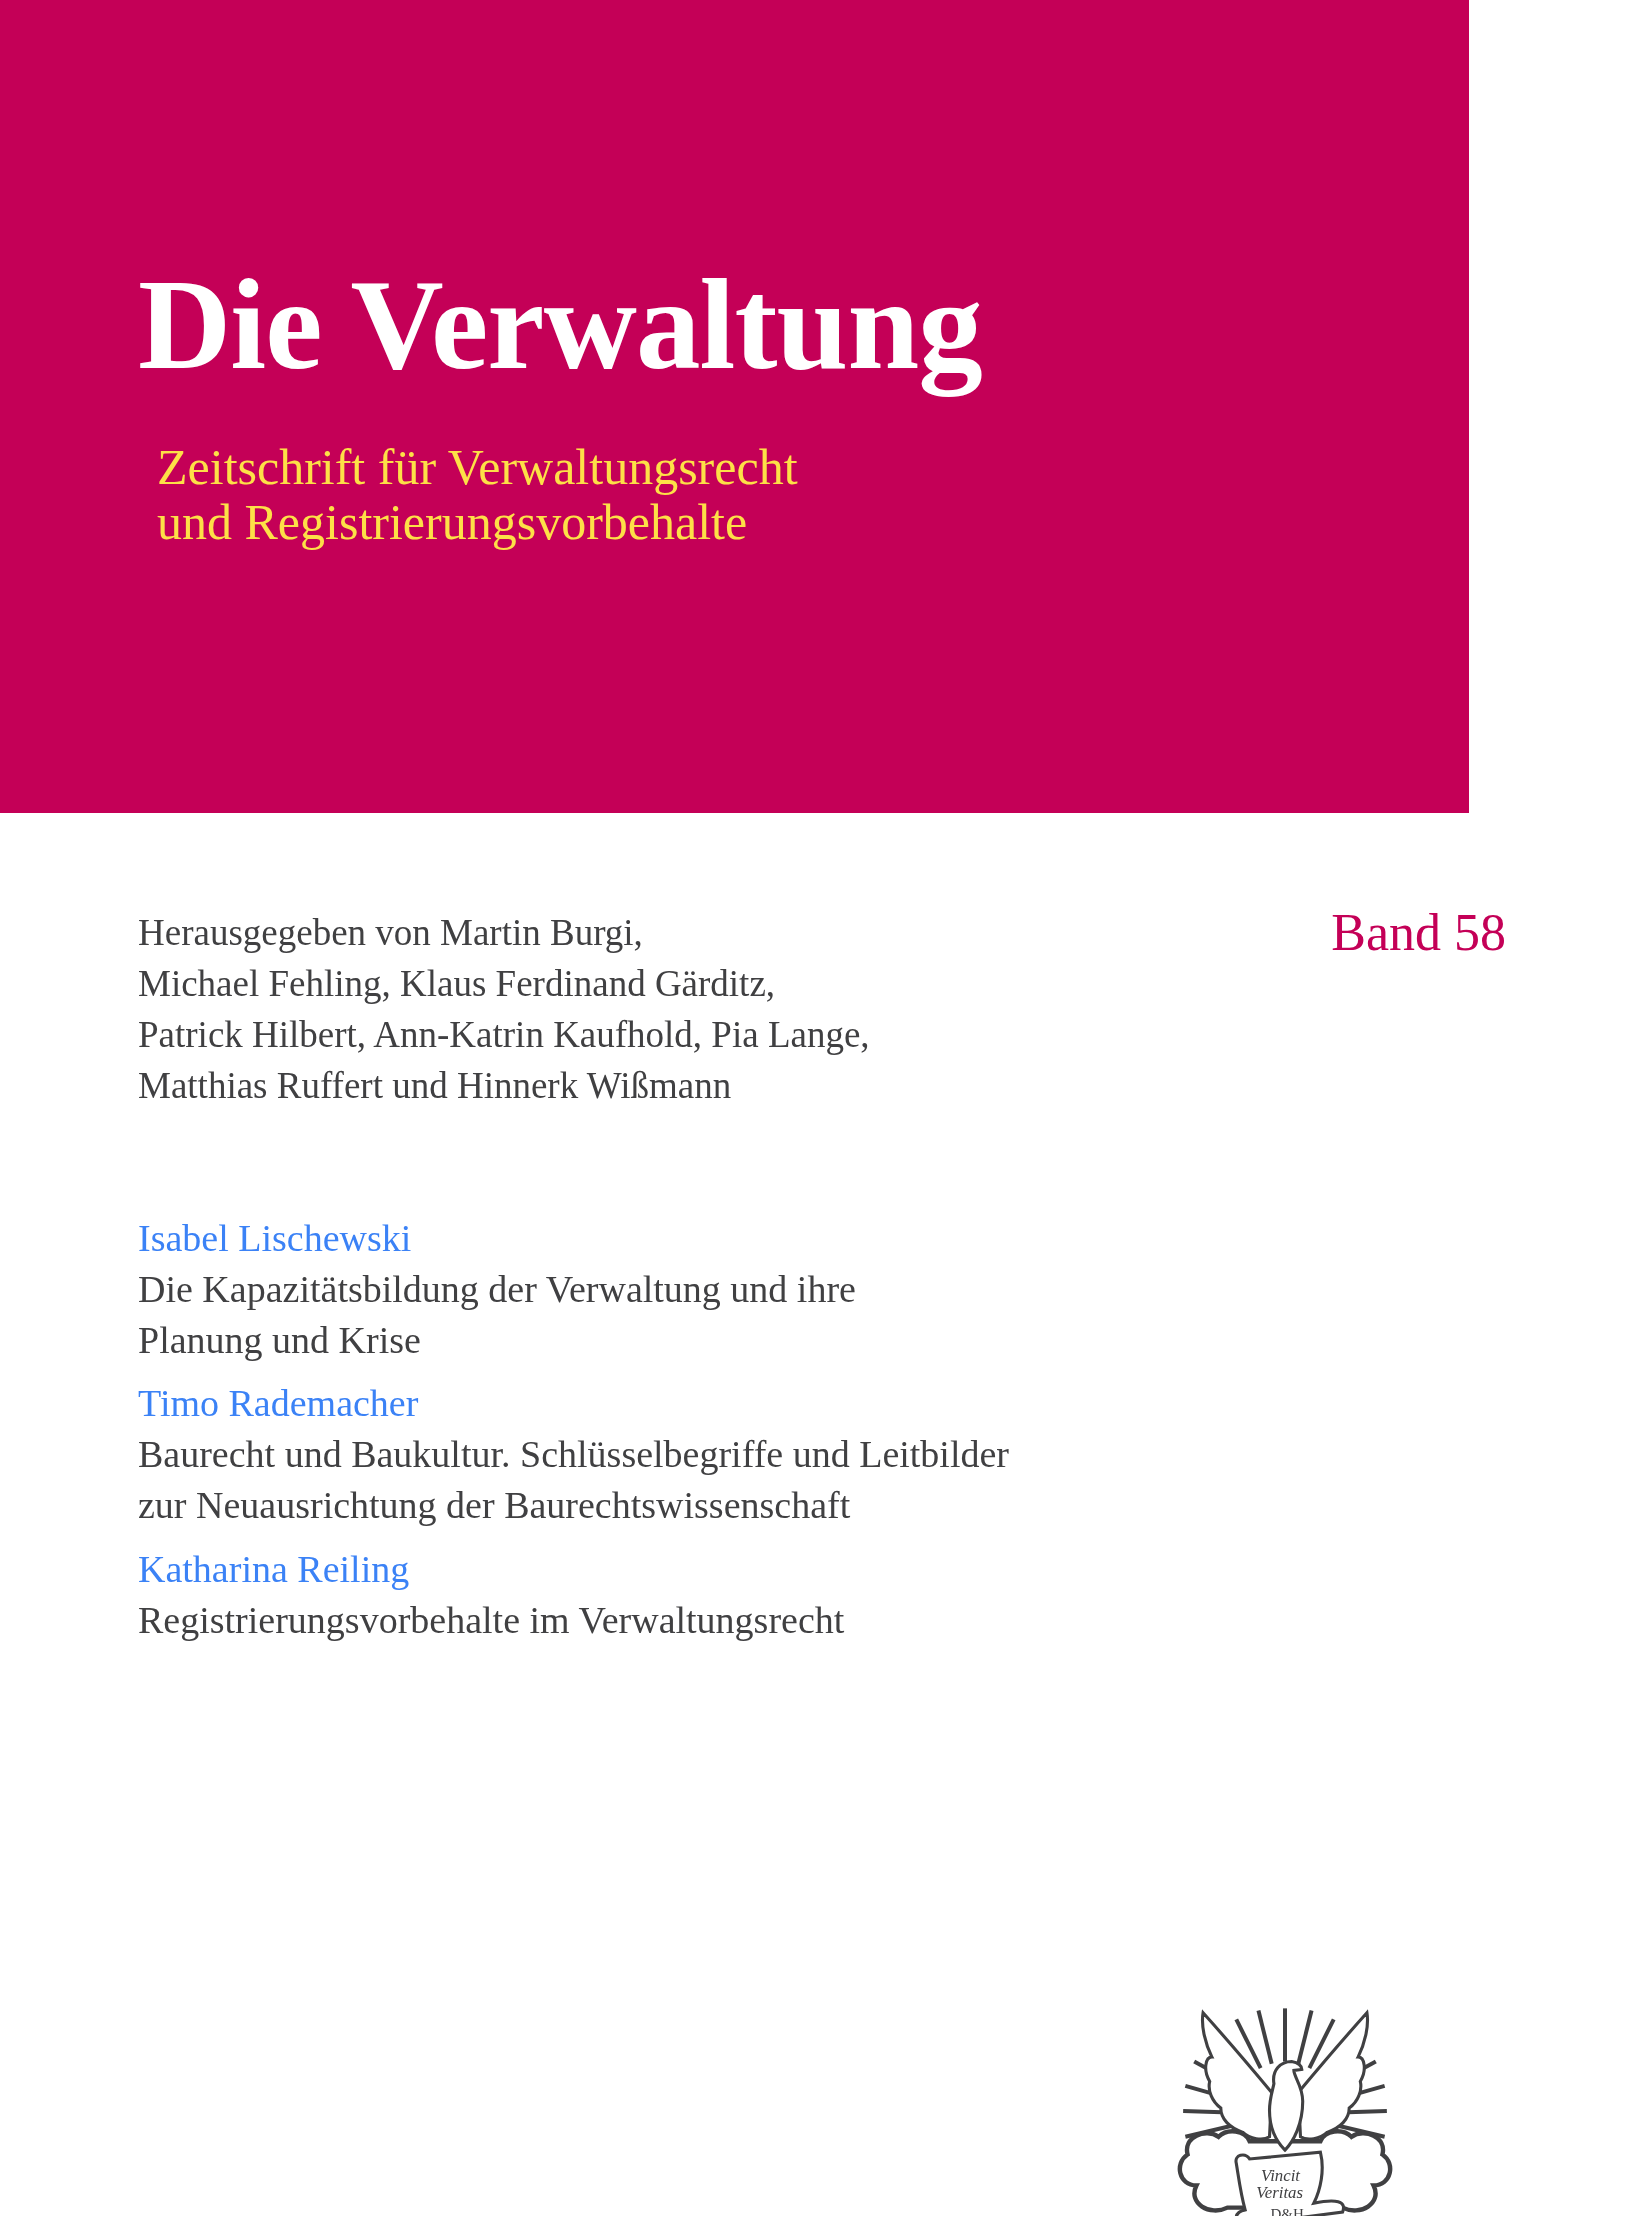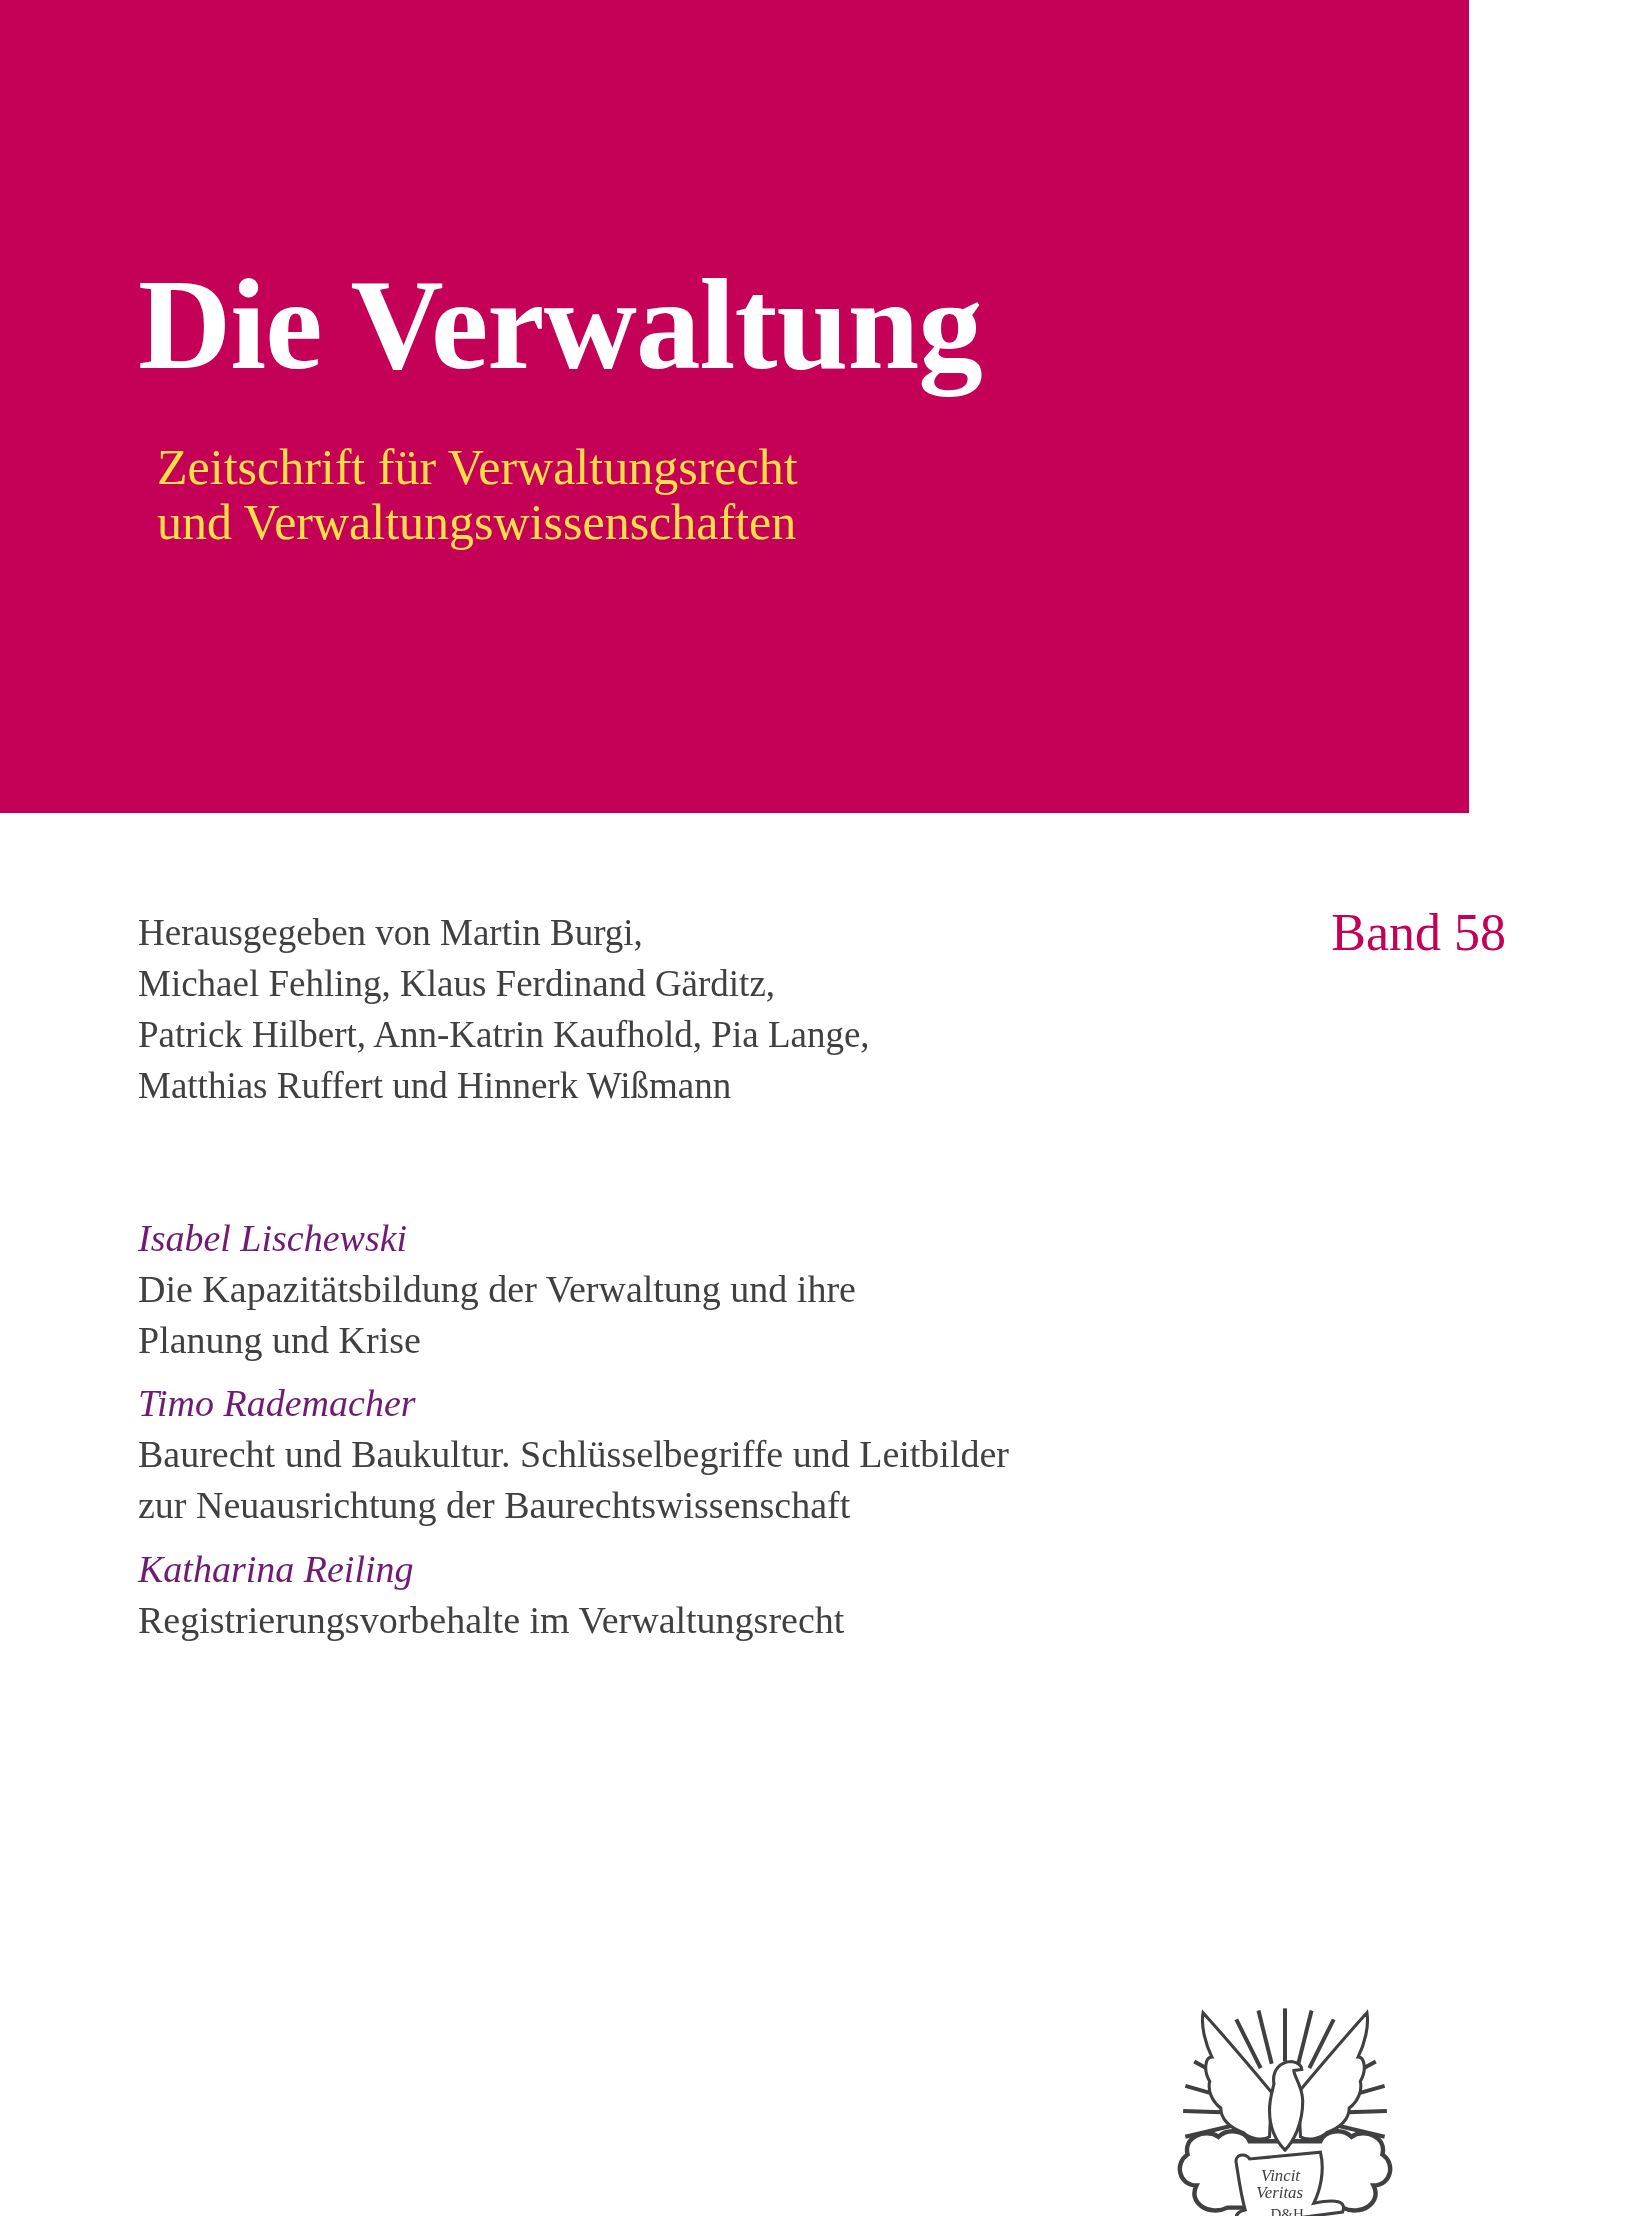--- a/index.html
+++ b/index.html
@@ -30,37 +30,37 @@
       position: absolute; right: 138px; top: 904px; text-align: right;
       color: #C40057; white-space: nowrap;
     }
     .issue .num { font-size: 81px; line-height: 89px; font-weight: bold; }
     .issue .band-vol { font-size: 52px; line-height: 58px; margin-top: 0; }
     .articles {
       position: absolute; left: 138px; top: 1213px; width: 1020px;
     }
     .article { margin-bottom: 12.4px; }
     .article .author {
-      font-size: 38px; line-height: 51px; color: #701a75; white-space: nowrap; font-style: italic;
+      font-size: 38px; line-height: 51px; color: #3b82f6; white-space: nowrap;
     }
     .article .t {
       font-size: 38px; line-height: 51px; color: #404042; white-space: nowrap;
     }
     .logo {
       position: absolute; left: 1161px; top: 1995px; width: 248px; height: 257px;
     }
   </style>
 </head>
 <body>
 
 <div class="band">
   <h1 class="title">Die Verwaltung</h1>
   <div class="subtitle">
     <div>Zeitschrift für Verwaltungsrecht</div>
-    <div>und Verwaltungswissenschaften</div>
+    <div>und Registrierungsvorbehalte</div>
   </div>
 </div>
 
 <div class="editors">
   <div>Herausgegeben von Martin Burgi,</div>
   <div>Michael Fehling, Klaus Ferdinand Gärditz,</div>
   <div>Patrick Hilbert, Ann-Katrin Kaufhold, Pia Lange,</div>
   <div>Matthias Ruffert und Hinnerk Wißmann</div>
 </div>
 

